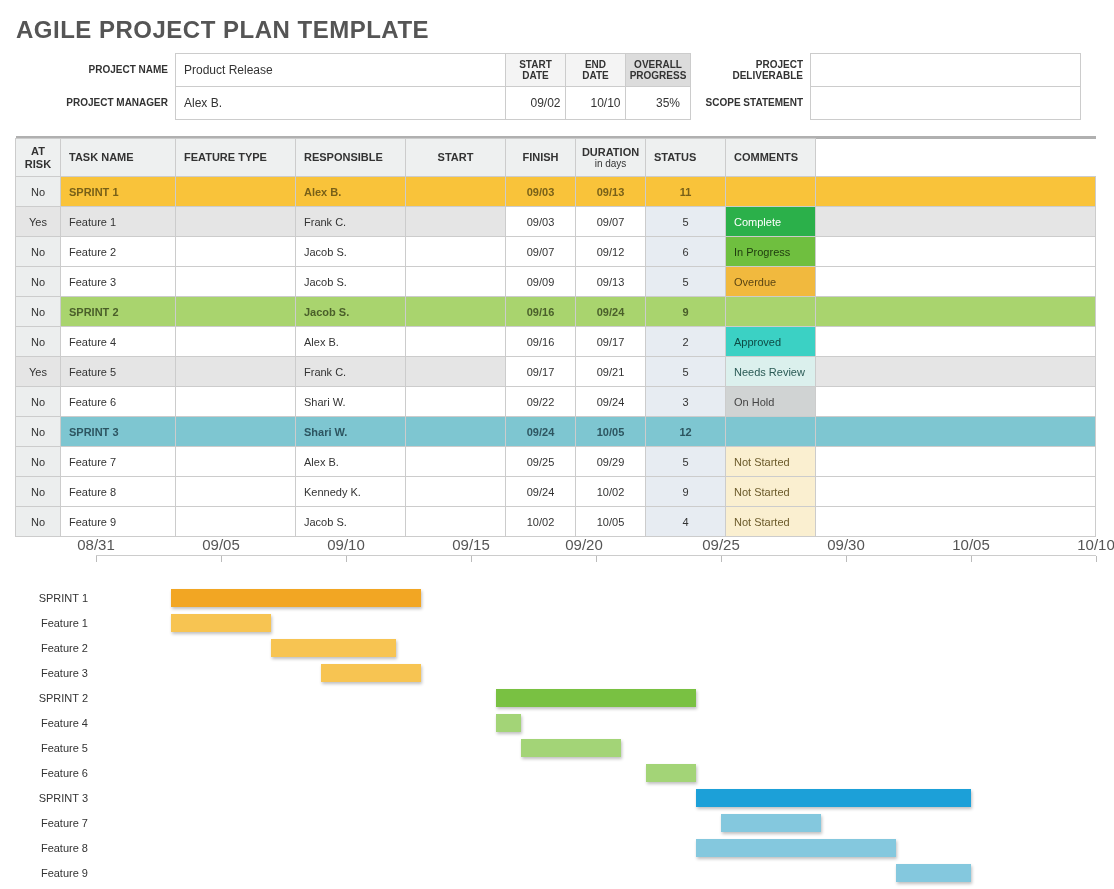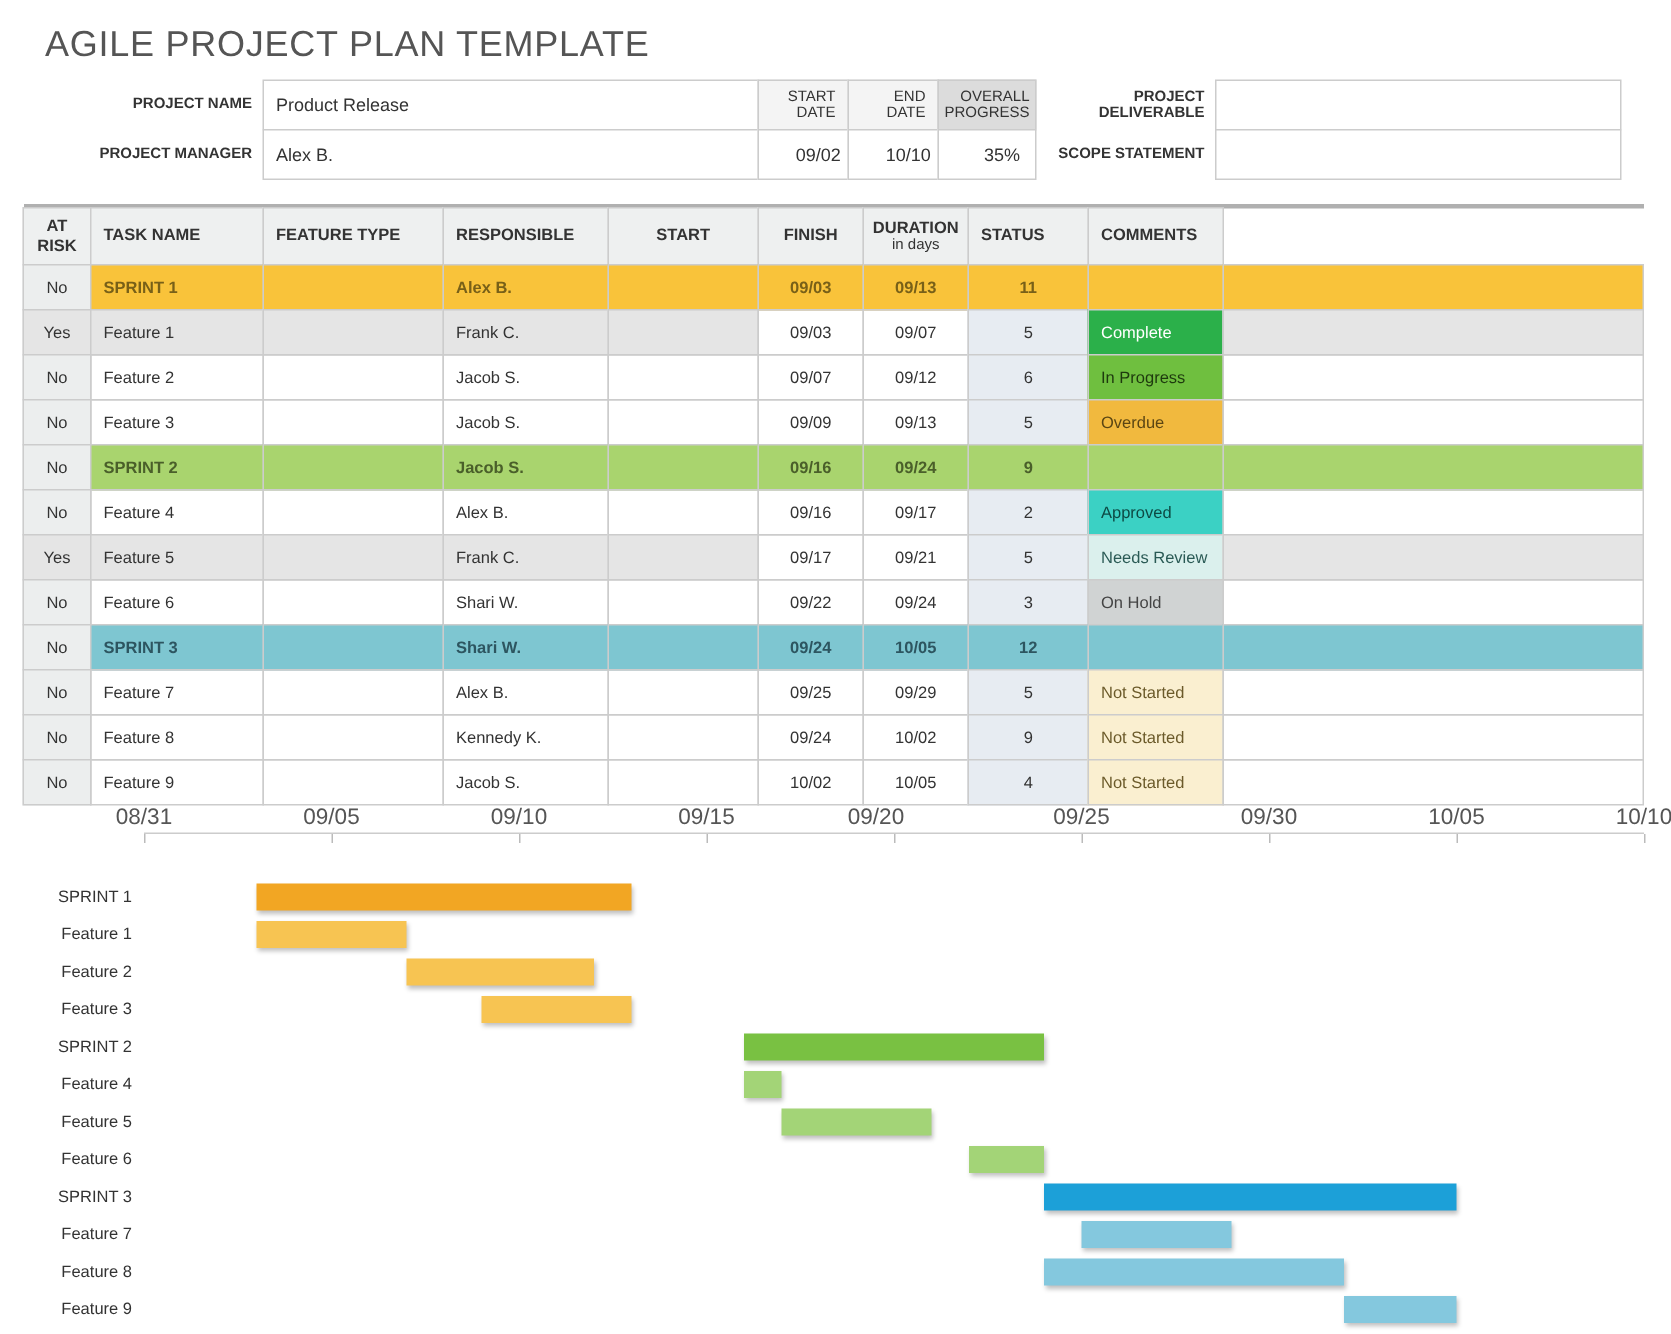--- a/index.html
+++ b/index.html
@@ -6,23 +6,23 @@
   body {
     margin: 0;
     padding: 16px;
     font-family: Arial, Helvetica, sans-serif;
     font-size: 12px;
     color: #333;
     background: #fff;
     width: 1114px;
   }
   h1 {
-    margin: 0 0 10px 14px;
+    margin: 0 0 10px 0;
     font-size: 24px;
-    font-weight: 400;
+    font-weight: 700;
     letter-spacing: 0.5px;
     color: #555;
   }
 
   
   .header-form {
     display: grid;
     grid-template-columns: 160px 330px 60px 60px 65px 120px 270px;
     gap: 0;
     border-collapse: collapse;
@@ -42,22 +42,22 @@
     border: 1px solid #ccc;
     background: #fff;
     padding: 4px 8px;
     display: flex;
     align-items: center;
     min-height: 34px;
   }
   .hf-head {
     background: #f4f4f4;
     font-size: 10px;
-    font-weight: 400;
-    text-align: right;
+    font-weight: 700;
+    text-align: center;
     justify-content: center;
     line-height: 1.15;
   }
   .hf-head.overall { background: #dcdcdc; }
   .hf-center { justify-content: center; padding-left: 28px; }
 
   
   .header-form > div { margin-top: -1px; margin-left: -1px; }
 
   

